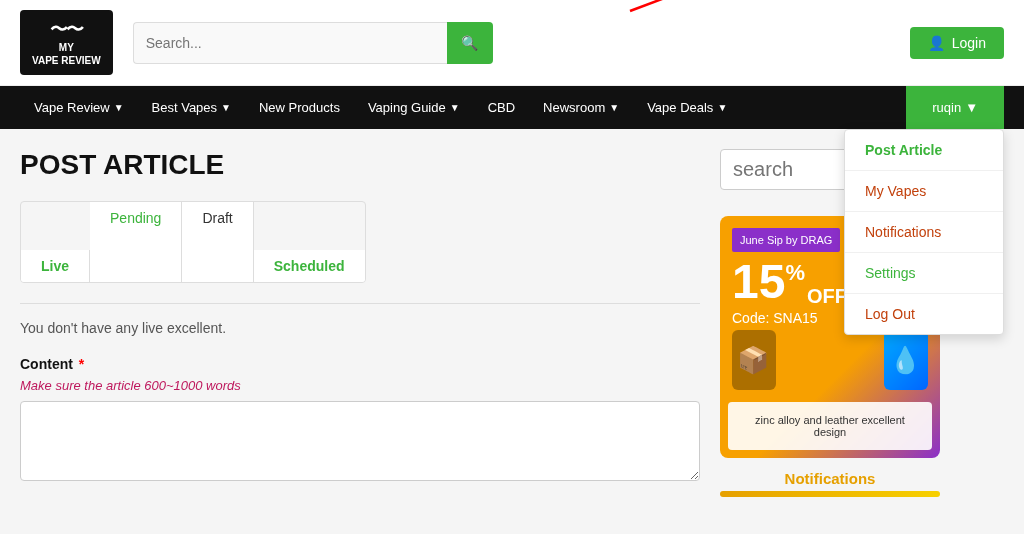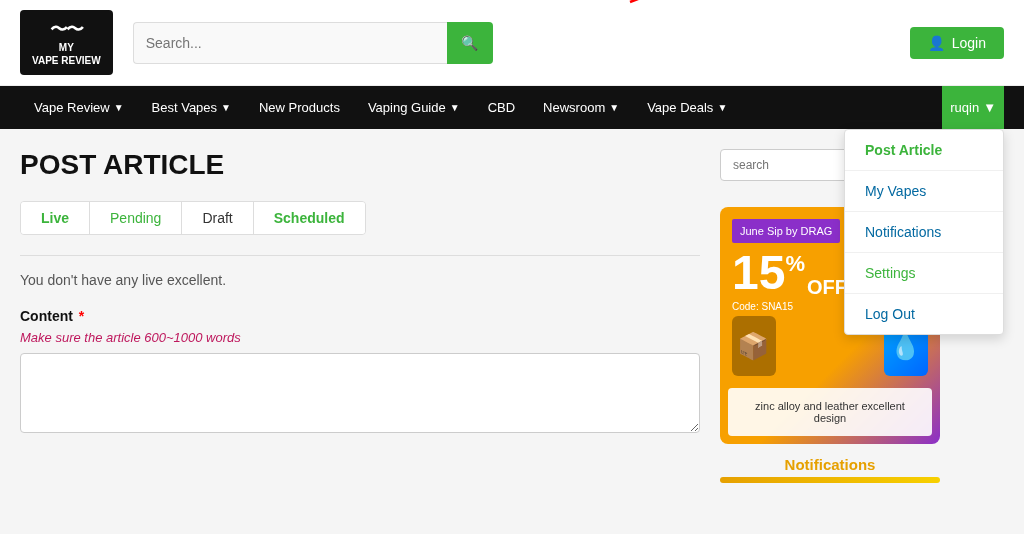--- a/index.html
+++ b/index.html
@@ -91,21 +91,21 @@
       display: flex;
       align-items: center;
       gap: 4px;
       white-space: nowrap;
       user-select: none;
     }
     .nav-item .arrow { font-size: 10px; }
     .nav-item-green {
       background: #3cb43c;
       color: #fff;
-      padding: 14px 8px;
+      padding: 14px 26px;
       font-size: 13px;
       cursor: pointer;
       display: flex;
       align-items: center;
       gap: 4px;
       margin-left: auto;
       position: relative;
     }
 
     
@@ -117,21 +117,21 @@
       border: 1px solid #ddd;
       border-radius: 4px;
       box-shadow: 0 4px 12px rgba(0,0,0,0.15);
       z-index: 1000;
       min-width: 160px;
     }
     .dropdown-item {
       padding: 12px 20px;
       cursor: pointer;
       font-size: 14px;
-      color: #0369a1;
+      color: #c2410c;
       border-bottom: 1px solid #f0f0f0;
     }
     .dropdown-item:last-child { border-bottom: none; }
     .dropdown-item.active { color: #3cb43c; font-weight: bold; }
     .dropdown-item.settings { color: #3cb43c; }
 
     
     .main-container {
       display: flex;
       padding: 20px;
@@ -161,21 +161,21 @@
     }
     .tab {
       padding: 8px 20px;
       cursor: pointer;
       font-size: 14px;
       border-right: 1px solid #ddd;
       background: #fff;
       color: #333;
     }
     .tab:last-child { border-right: none; }
-    .tab.active-green { color: #3cb43c; font-weight: bold; }
+    .tab.active-green { color: #3cb43c; font-weight: bold; margin-top: 48px; }
     .tab.active-pending { color: #3cb43c; }
 
     
     .divider {
       border: none;
       border-top: 1px solid #ddd;
       margin-bottom: 16px;
     }
 
     
@@ -225,21 +225,21 @@
     
     .right-panel {
       width: 220px;
       flex-shrink: 0;
     }
     .search-box {
       width: 100%;
       padding: 8px 12px;
       border: 1px solid #ccc;
       border-radius: 4px;
-      font-size: 12px;
+      font-size: 20px;
       margin-bottom: 16px;
       outline: none;
     }
 
     
     .ad-banner {
       width: 100%;
       border-radius: 8px;
       overflow: hidden;
       background: linear-gradient(135deg, #f7a000 60%, #8b2fc9 100%);
@@ -262,21 +262,21 @@
     .ad-discount .percent {
       font-size: 22px;
       margin-top: 4px;
     }
     .ad-discount .off {
       font-size: 20px;
       align-self: flex-end;
       margin-left: 2px;
     }
     .ad-code {
-      font-size: 10px;
+      font-size: 14px;
       margin-top: 4px;
     }
     .ad-desc {
       font-size: 11px;
       text-align: center;
       color: #555;
       margin-top: 4px;
       background: rgba(255,255,255,0.85);
       padding: 4px;
       border-radius: 4px;

